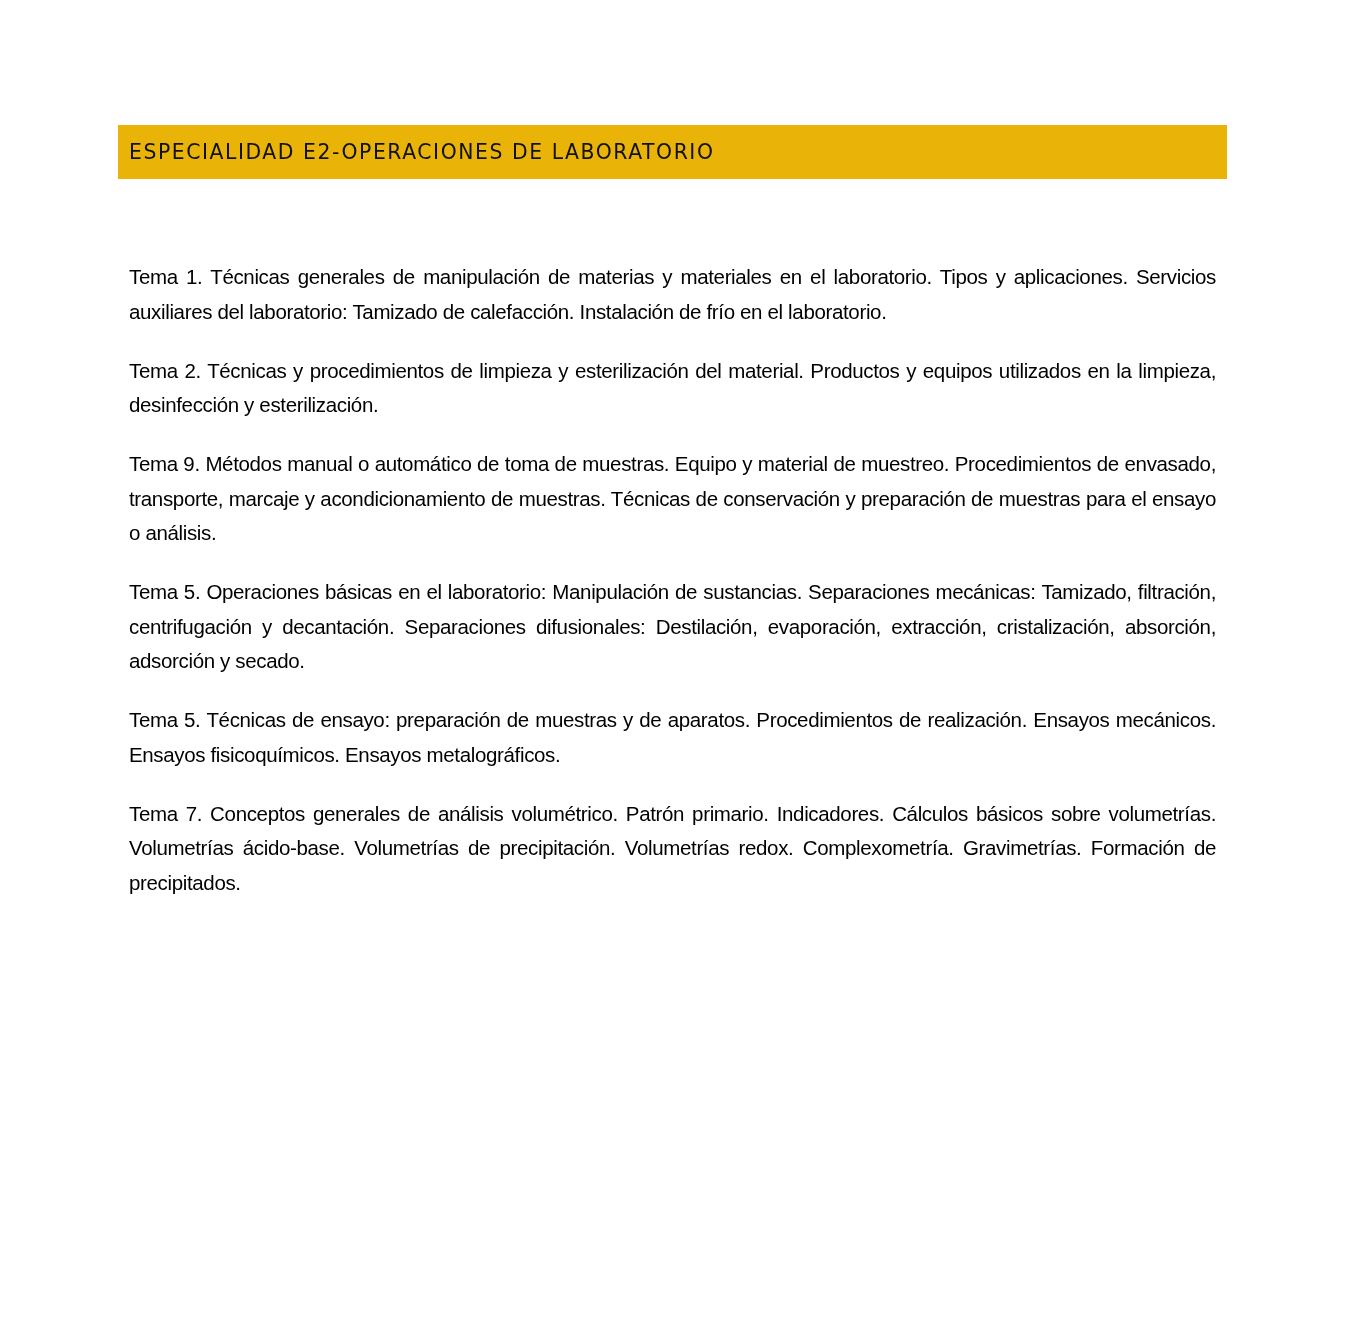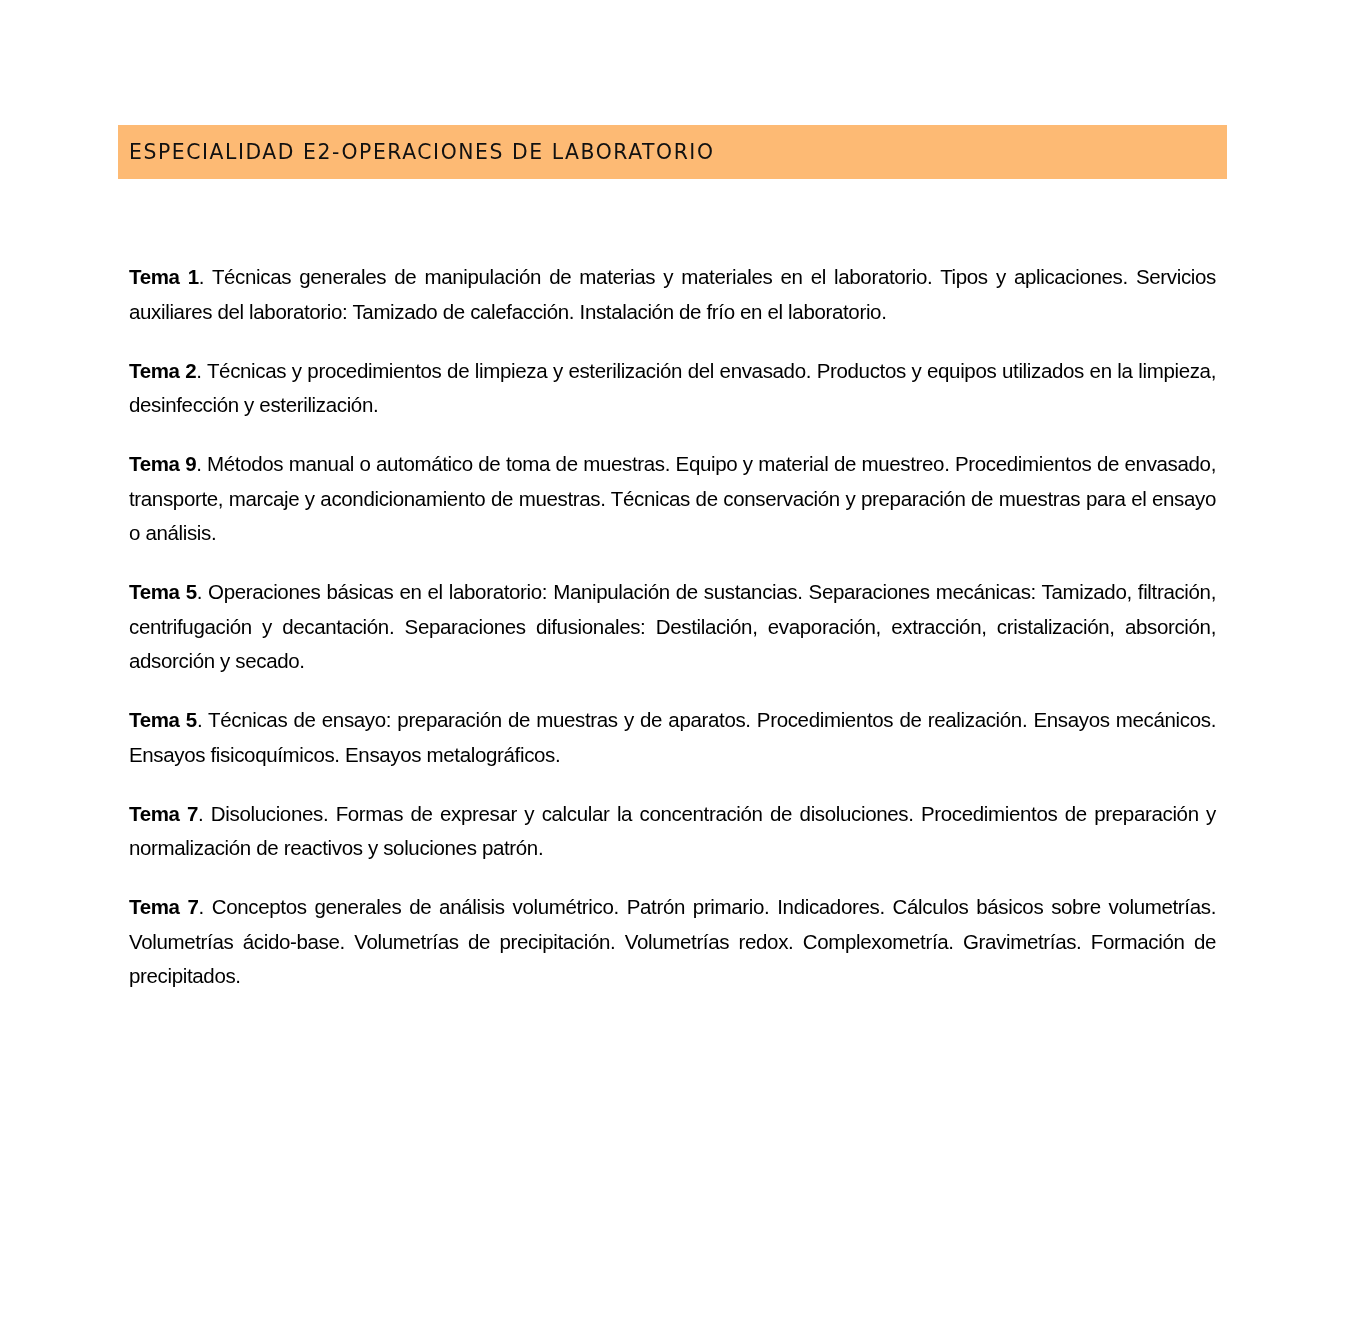--- a/index.html
+++ b/index.html
@@ -45,31 +45,30 @@
     .topic {
       margin: 0 0 24.5px 0;
       font-size: 20.5px;
       line-height: 34.5px;
       text-align: justify;
       text-align-last: left;
       letter-spacing: -0.35px;
       word-spacing: 0px;
     }
     .topic .label {
-      font-weight: bold;
+      font-weight: normal;
     }
   </style>
 </head>
 <body>
 
-<div class="header-band" style="background: #fdba74;">
+<div class="header-band" style="background: #eab308;">
   <span class="header-title">ESPECIALIDAD E2-OPERACIONES DE LABORATORIO</span>
 </div>
 
 <div class="topics">
   <p class="topic"><span class="label">Tema 1</span><span>. Técnicas generales de manipulación de materias y materiales en el laboratorio. Tipos y aplicaciones. Servicios auxiliares del laboratorio: Tamizado de calefacción. Instalación de frío en el laboratorio.</span></p>
-  <p class="topic"><span class="label">Tema 2</span><span>. Técnicas y procedimientos de limpieza y esterilización del envasado. Productos y equipos utilizados en la limpieza, desinfección y esterilización.</span></p>
+  <p class="topic"><span class="label">Tema 2</span><span>. Técnicas y procedimientos de limpieza y esterilización del material. Productos y equipos utilizados en la limpieza, desinfección y esterilización.</span></p>
   <p class="topic"><span class="label">Tema 9</span><span>. Métodos manual o automático de toma de muestras. Equipo y material de muestreo. Procedimientos de envasado, transporte, marcaje y acondicionamiento de muestras. Técnicas de conservación y preparación de muestras para el ensayo o análisis.</span></p>
   <p class="topic"><span class="label">Tema 5</span><span>. Operaciones básicas en el laboratorio: Manipulación de sustancias. Separaciones mecánicas: Tamizado, filtración, centrifugación y decantación. Separaciones difusionales: Destilación, evaporación, extracción, cristalización, absorción, adsorción y secado.</span></p>
   <p class="topic"><span class="label">Tema 5</span><span>. Técnicas de ensayo: preparación de muestras y de aparatos. Procedimientos de realización. Ensayos mecánicos. Ensayos fisicoquímicos. Ensayos metalográficos.</span></p>
-  <p class="topic"><span class="label">Tema 7</span><span>. Disoluciones. Formas de expresar y calcular la concentración de disoluciones. Procedimientos de preparación y normalización de reactivos y soluciones patrón.</span></p>
   <p class="topic"><span class="label">Tema 7</span><span>. Conceptos generales de análisis volumétrico. Patrón primario. Indicadores. Cálculos básicos sobre volumetrías. Volumetrías ácido-base. Volumetrías de precipitación. Volumetrías redox. Complexometría. Gravimetrías. Formación de precipitados.</span></p>
 </div>
 
 </body></html>

